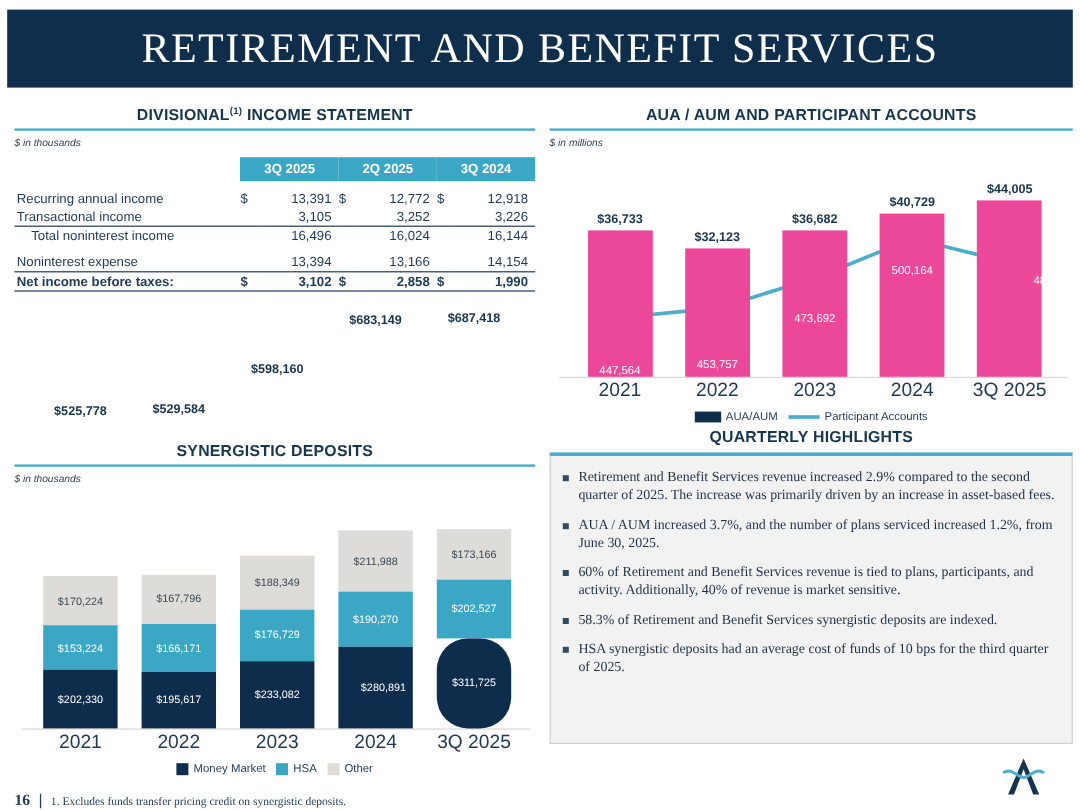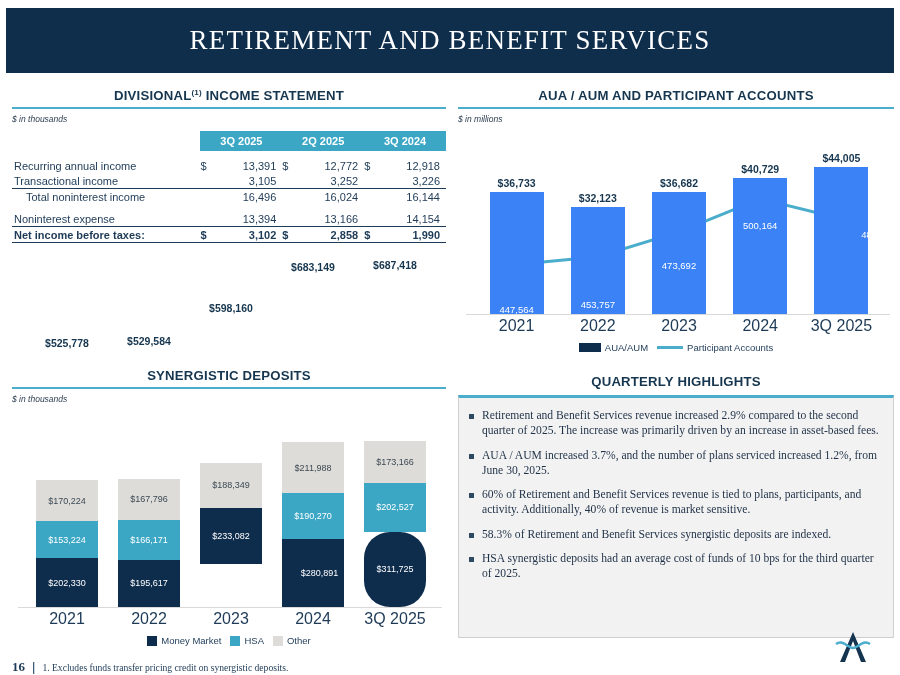--- a/index.html
+++ b/index.html
@@ -10,21 +10,21 @@
   }
   .slide{position:relative;width:900px;height:675px;}
 
   
   .header-band{
     position:absolute;left:6px;top:8px;width:888px;height:65px;
     background:#0f2e4c;display:flex;align-items:center;justify-content:center;
   }
   .header-title{
     font-family:"Liberation Serif", serif;
-    font-size:27px;color:#ffffff;letter-spacing:1.2px;font-weight:400;
+    font-size:35px;color:#ffffff;letter-spacing:1.2px;font-weight:400;
     white-space:nowrap;
   }
 
   
   .sec-title{
     text-align:center;font-size:13.2px;font-weight:bold;color:#16364f;
     letter-spacing:.2px;white-space:nowrap;
   }
   .sec-title sup{font-size:8px;font-weight:bold;}
   .rule{height:2px;background:#4badcc;margin-top:4px;}
@@ -45,21 +45,21 @@
   .spacer td{height:7px;padding:0 !important;}
   .topline td{border-top:1.3px solid #1d3a56;}
   .botline td{border-bottom:1.3px solid #1d3a56;}
   .bold td{font-weight:bold;}
 
   
   #aua-panel{position:absolute;left:458px;top:88px;width:436px;}
   .chart-area{position:relative;width:436px;height:215px;margin-top:2px;}
   .axis-line{position:absolute;left:8px;right:4px;bottom:26px;height:1px;background:#d9d9d9;}
   .bar-col{position:absolute;bottom:27px;display:flex;flex-direction:column;align-items:center;}
-  .bar{background:#3b82f6;width:100%;position:relative;}
+  .bar{background:#ec4899;width:100%;position:relative;}
   .bar-top-label{
     position:absolute;width:100%;text-align:center;font-size:10.5px;
     font-weight:bold;color:#16364f;
   }
   .bar-in-label{
     position:absolute;width:100%;text-align:center;font-size:9.5px;color:#ffffff;
   }
   .x-label{
     position:absolute;bottom:6px;text-align:center;font-size:16px;color:#1d3a56;
   }
@@ -76,21 +76,21 @@
   .seg{position:relative;display:flex;align-items:center;justify-content:center;font-size:9px;}
   .seg.mm{background:#0e2d4d;color:#ffffff;}
   .seg.hsa{background:#3ba7c4;color:#ffffff;}
   .seg.oth{background:#dedcd8;color:#3c4a55;}
   .stack-total{
     position:absolute;width:100%;text-align:center;font-size:10.5px;font-weight:bold;
     color:#16364f;
   }
 
   
-  #hl-panel{position:absolute;left:458px;top:374px;width:436px;}
+  #hl-panel{position:absolute;left:458px;top:356px;width:436px;}
   .hl-box{
     margin-top:6px;background:#f2f2f2;border:1px solid #cfcfcf;border-top:3px solid #4badcc;
     height:243px;box-sizing:border-box;padding:10px 12px 0 10px;
   }
   .hl-item{display:flex;gap:8px;margin-bottom:9px;}
   .hl-bullet{
     flex:0 0 auto;width:5px;height:5px;background:#2e4a63;margin-top:6px;
   }
   .hl-text{
     font-family:"Liberation Serif", serif;font-size:11.6px;line-height:1.32;color:#1f3147;
@@ -261,20 +261,21 @@
         <div class="stack" style="left: 106px; width: 62px; height: 127.857px;">
           <div class="stack-total" style="top: -143.857px;">$529,584</div>
           <div class="seg oth" style="height: 40.5107px;">$167,796</div>
           <div class="seg hsa" style="height: 40.1184px;">$166,171</div>
           <div class="seg mm" style="height: 47.2275px;">$195,617</div>
         </div>
         <div class="x-label" style="left: 96px; width: 82px;">2022</div>
         <div class="stack" style="left: 188px; width: 62px; height: 144.413px;">
           <div class="stack-total" style="top: -160.413px;">$598,160</div>
           <div class="seg oth" style="height: 45.4728px;">$188,349</div>
+          <div class="seg hsa" style="height: 42.6674px;">$176,729</div>
           <div class="seg mm" style="height: 56.2727px;">$233,082</div>
         </div>
         <div class="x-label" style="left: 178px; width: 82px;">2023</div>
         <div class="stack" style="left: 270px; width: 62px; height: 164.932px;">
           <div class="stack-total" style="top: -180.932px;">$683,149</div>
           <div class="seg oth" style="height: 51.18px;">$211,988</div>
           <div class="seg hsa" style="height: 45.9366px;">$190,270</div>
           <div class="seg mm" style="height: 67.8151px; padding-left: 13px;">$280,891</div>
         </div>
         <div class="x-label" style="left: 260px; width: 82px;">2024</div>

